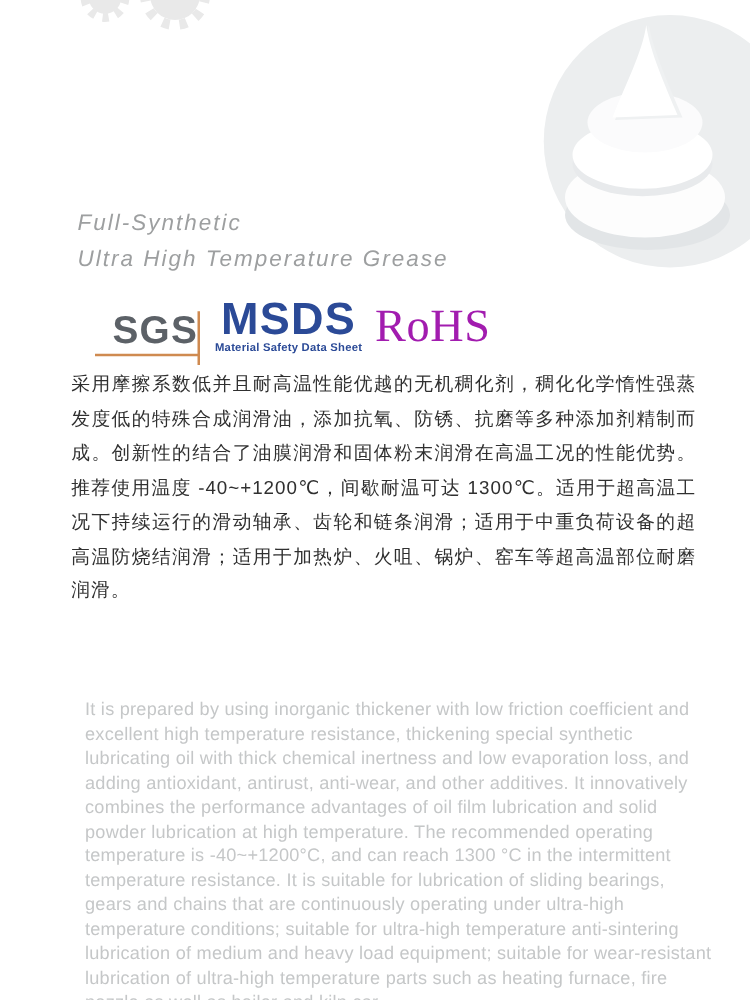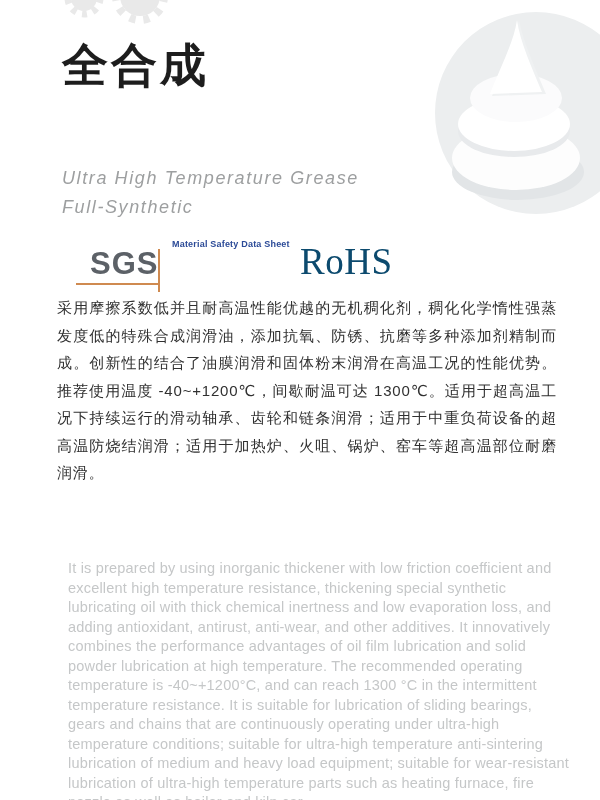--- a/index.html
+++ b/index.html
@@ -112,21 +112,21 @@
     font-weight: bold;
   }
 
   .rohs {
     position: absolute;
     left: 300px;
     top: 2px;
     font-family: "Liberation Serif", "DejaVu Serif", serif;
     font-size: 37px;
     font-weight: 500;
-    color: #0c4a6e;
+    color: #a21caf;
     letter-spacing: 0.5px;
   }
 
   
   .desc-zh {
     position: absolute;
     left: 57px;
     top: 294px;
     width: 500px;
     margin: 0;
@@ -169,35 +169,35 @@
     <ellipse cx="88" cy="172" rx="66" ry="28" fill="#e2e5e7"></ellipse>
     <ellipse cx="86" cy="158" rx="64" ry="32" fill="#fdfdfd"></ellipse>
     <ellipse cx="84" cy="131" rx="56" ry="26" fill="#e8eaec"></ellipse>
     <ellipse cx="84" cy="124" rx="56" ry="27" fill="#ffffff"></ellipse>
     <ellipse cx="86" cy="98" rx="46" ry="24" fill="#fbfbfc"></ellipse>
     <path d="M 89,20 C 93,42 106,70 116,94 L 62,96 C 72,70 85,42 89,20 Z" fill="#eff1f2"></path>
     <path d="M 87,20 C 90,42 102,68 112,92 L 60,94 C 70,68 84,42 87,20 Z" fill="#ffffff"></path>
   </svg>
 
   <div class="title-block">
-    <span class="title-zh1">全合成</span>
   </div>
 
   <div class="subtitle-block">
+    <div>Full-Synthetic</div>
     <div>Ultra High Temperature Grease</div>
-    <div>Full-Synthetic</div>
   </div>
 
   <div class="cert-row">
     <div class="sgs">
       <span>SGS</span>
       <span class="sgs-line-h"></span>
       <span class="sgs-line-v"></span>
     </div>
     <div class="msds">
+      <div class="msds-main">MSDS</div>
       <div class="msds-sub">Material Safety Data Sheet</div>
     </div>
     <div class="rohs">
       <span>RoHS</span>
     </div>
   </div>
 
   <p class="desc-zh">采用摩擦系数低并且耐高温性能优越的无机稠化剂，稠化化学惰性强蒸发度低的特殊合成润滑油，添加抗氧、防锈、抗磨等多种添加剂精制而成。创新性的结合了油膜润滑和固体粉末润滑在高温工况的性能优势。推荐使用温度 -40~+1200℃，间歇耐温可达 1300℃。适用于超高温工况下持续运行的滑动轴承、齿轮和链条润滑；适用于中重负荷设备的超高温防烧结润滑；适用于加热炉、火咀、锅炉、窑车等超高温部位耐磨润滑。</p>
   <p class="desc-en">It is prepared by using inorganic thickener with low friction coefficient and excellent high temperature resistance, thickening special synthetic lubricating oil with thick chemical inertness and low evaporation loss, and adding antioxidant, antirust, anti-wear, and other additives. It innovatively combines the performance advantages of oil film lubrication and solid powder lubrication at high temperature. The recommended operating temperature is -40~+1200°C, and can reach 1300 °C in the intermittent temperature resistance. It is suitable for lubrication of sliding bearings, gears and chains that are continuously operating under ultra-high temperature conditions; suitable for ultra-high temperature anti-sintering lubrication of medium and heavy load equipment; suitable for wear-resistant lubrication of ultra-high temperature parts such as heating furnace, fire nozzle as well as boiler and kiln car.</p>
 

